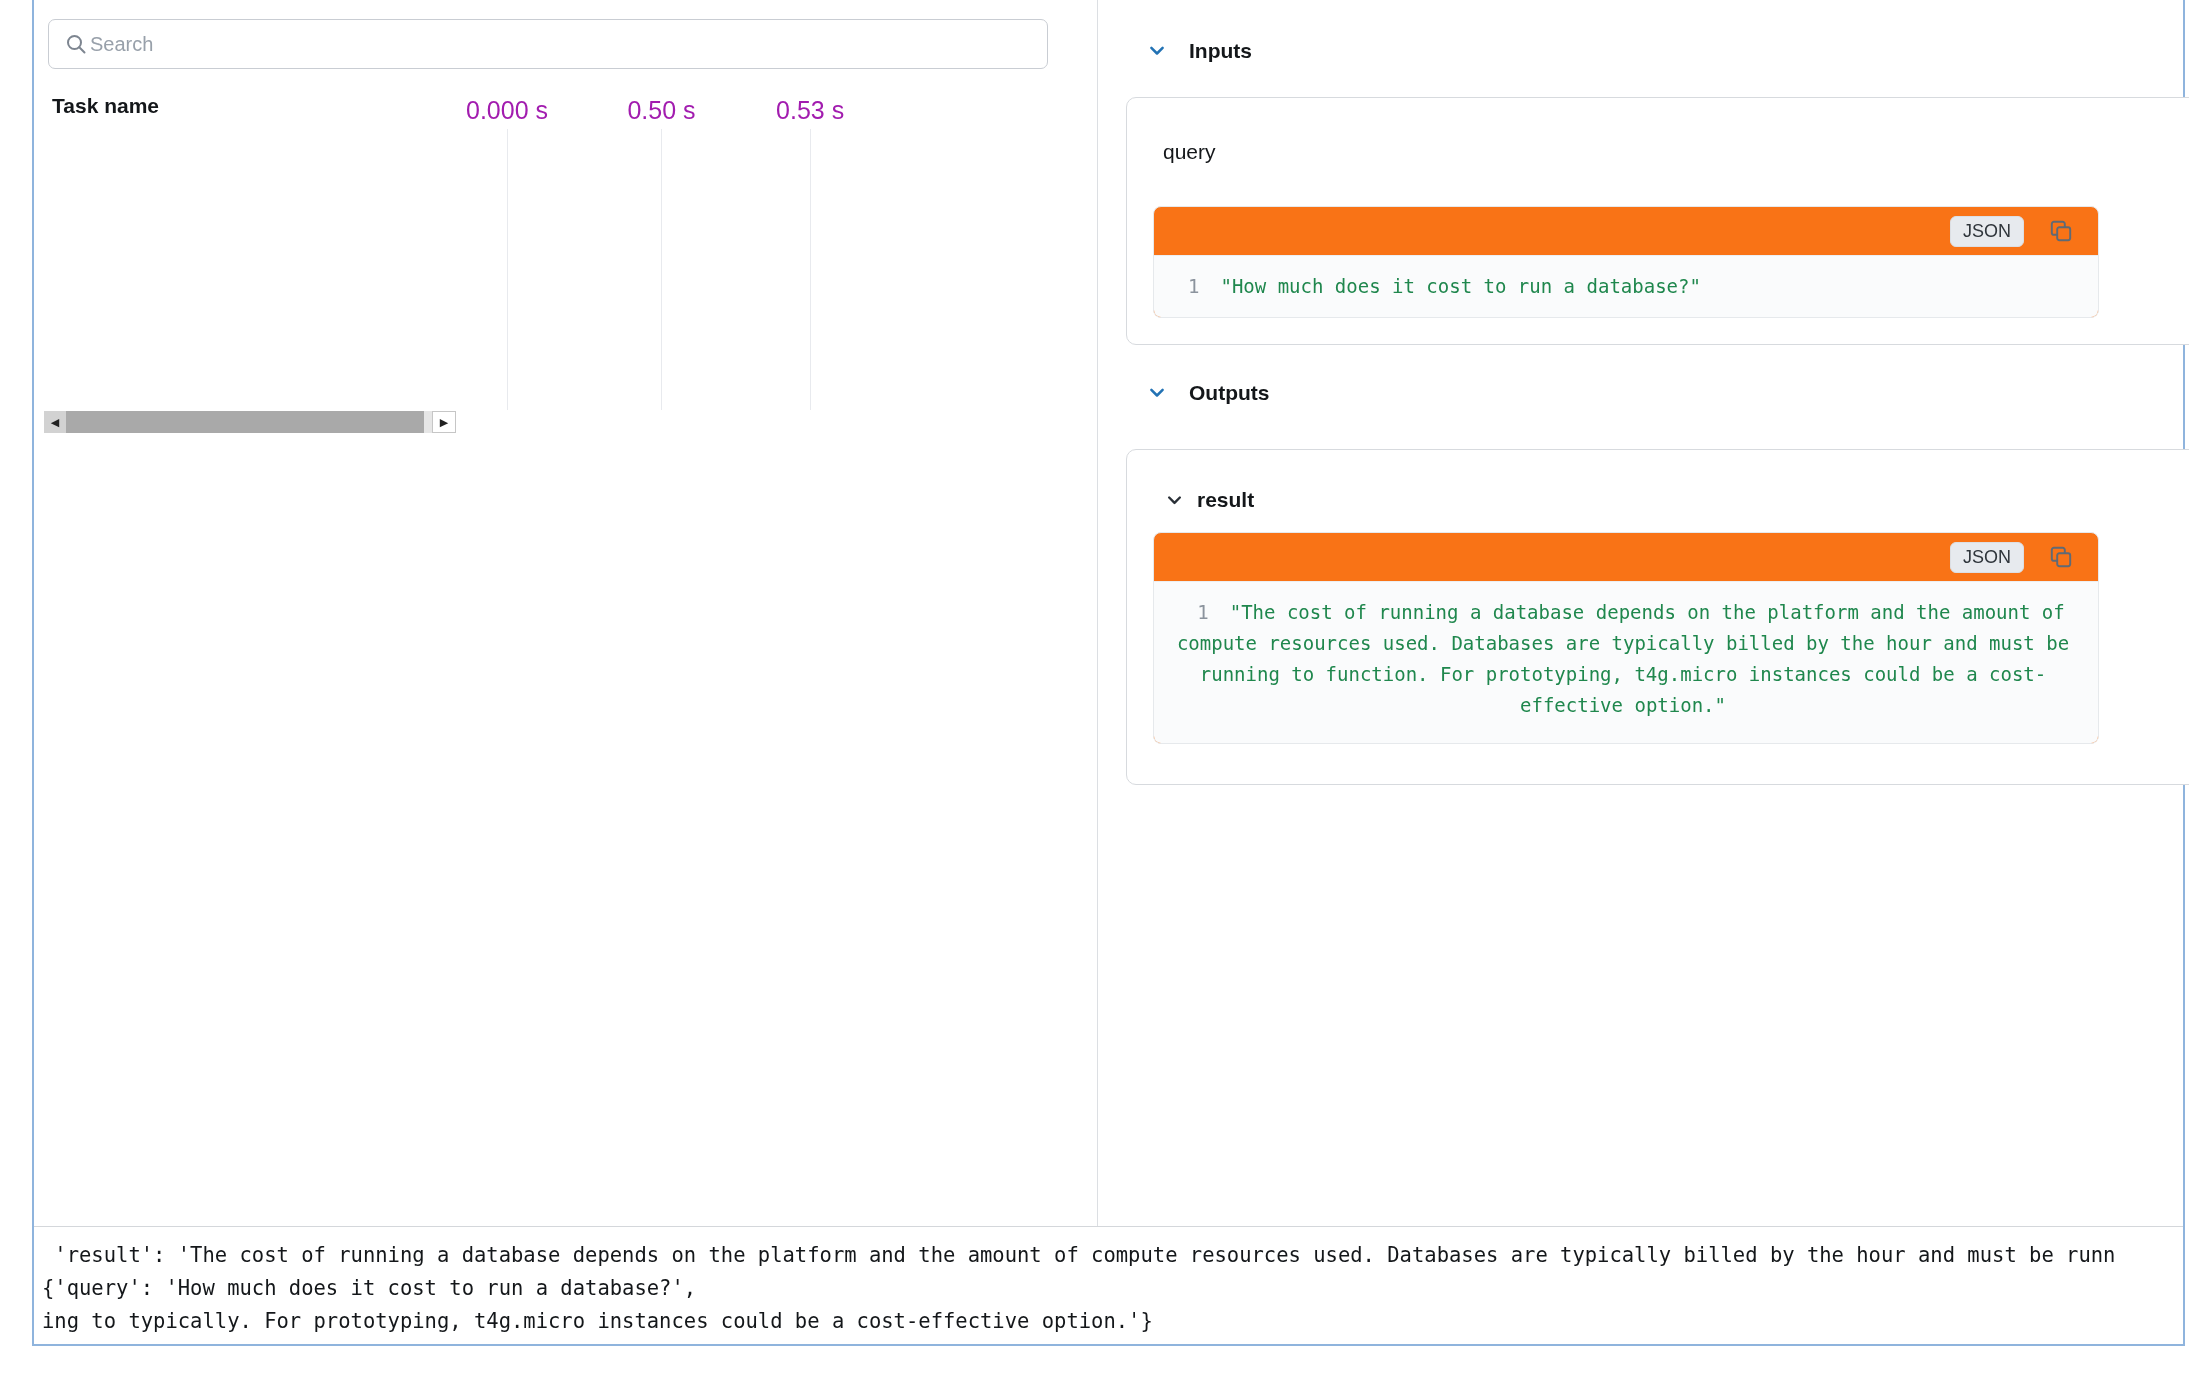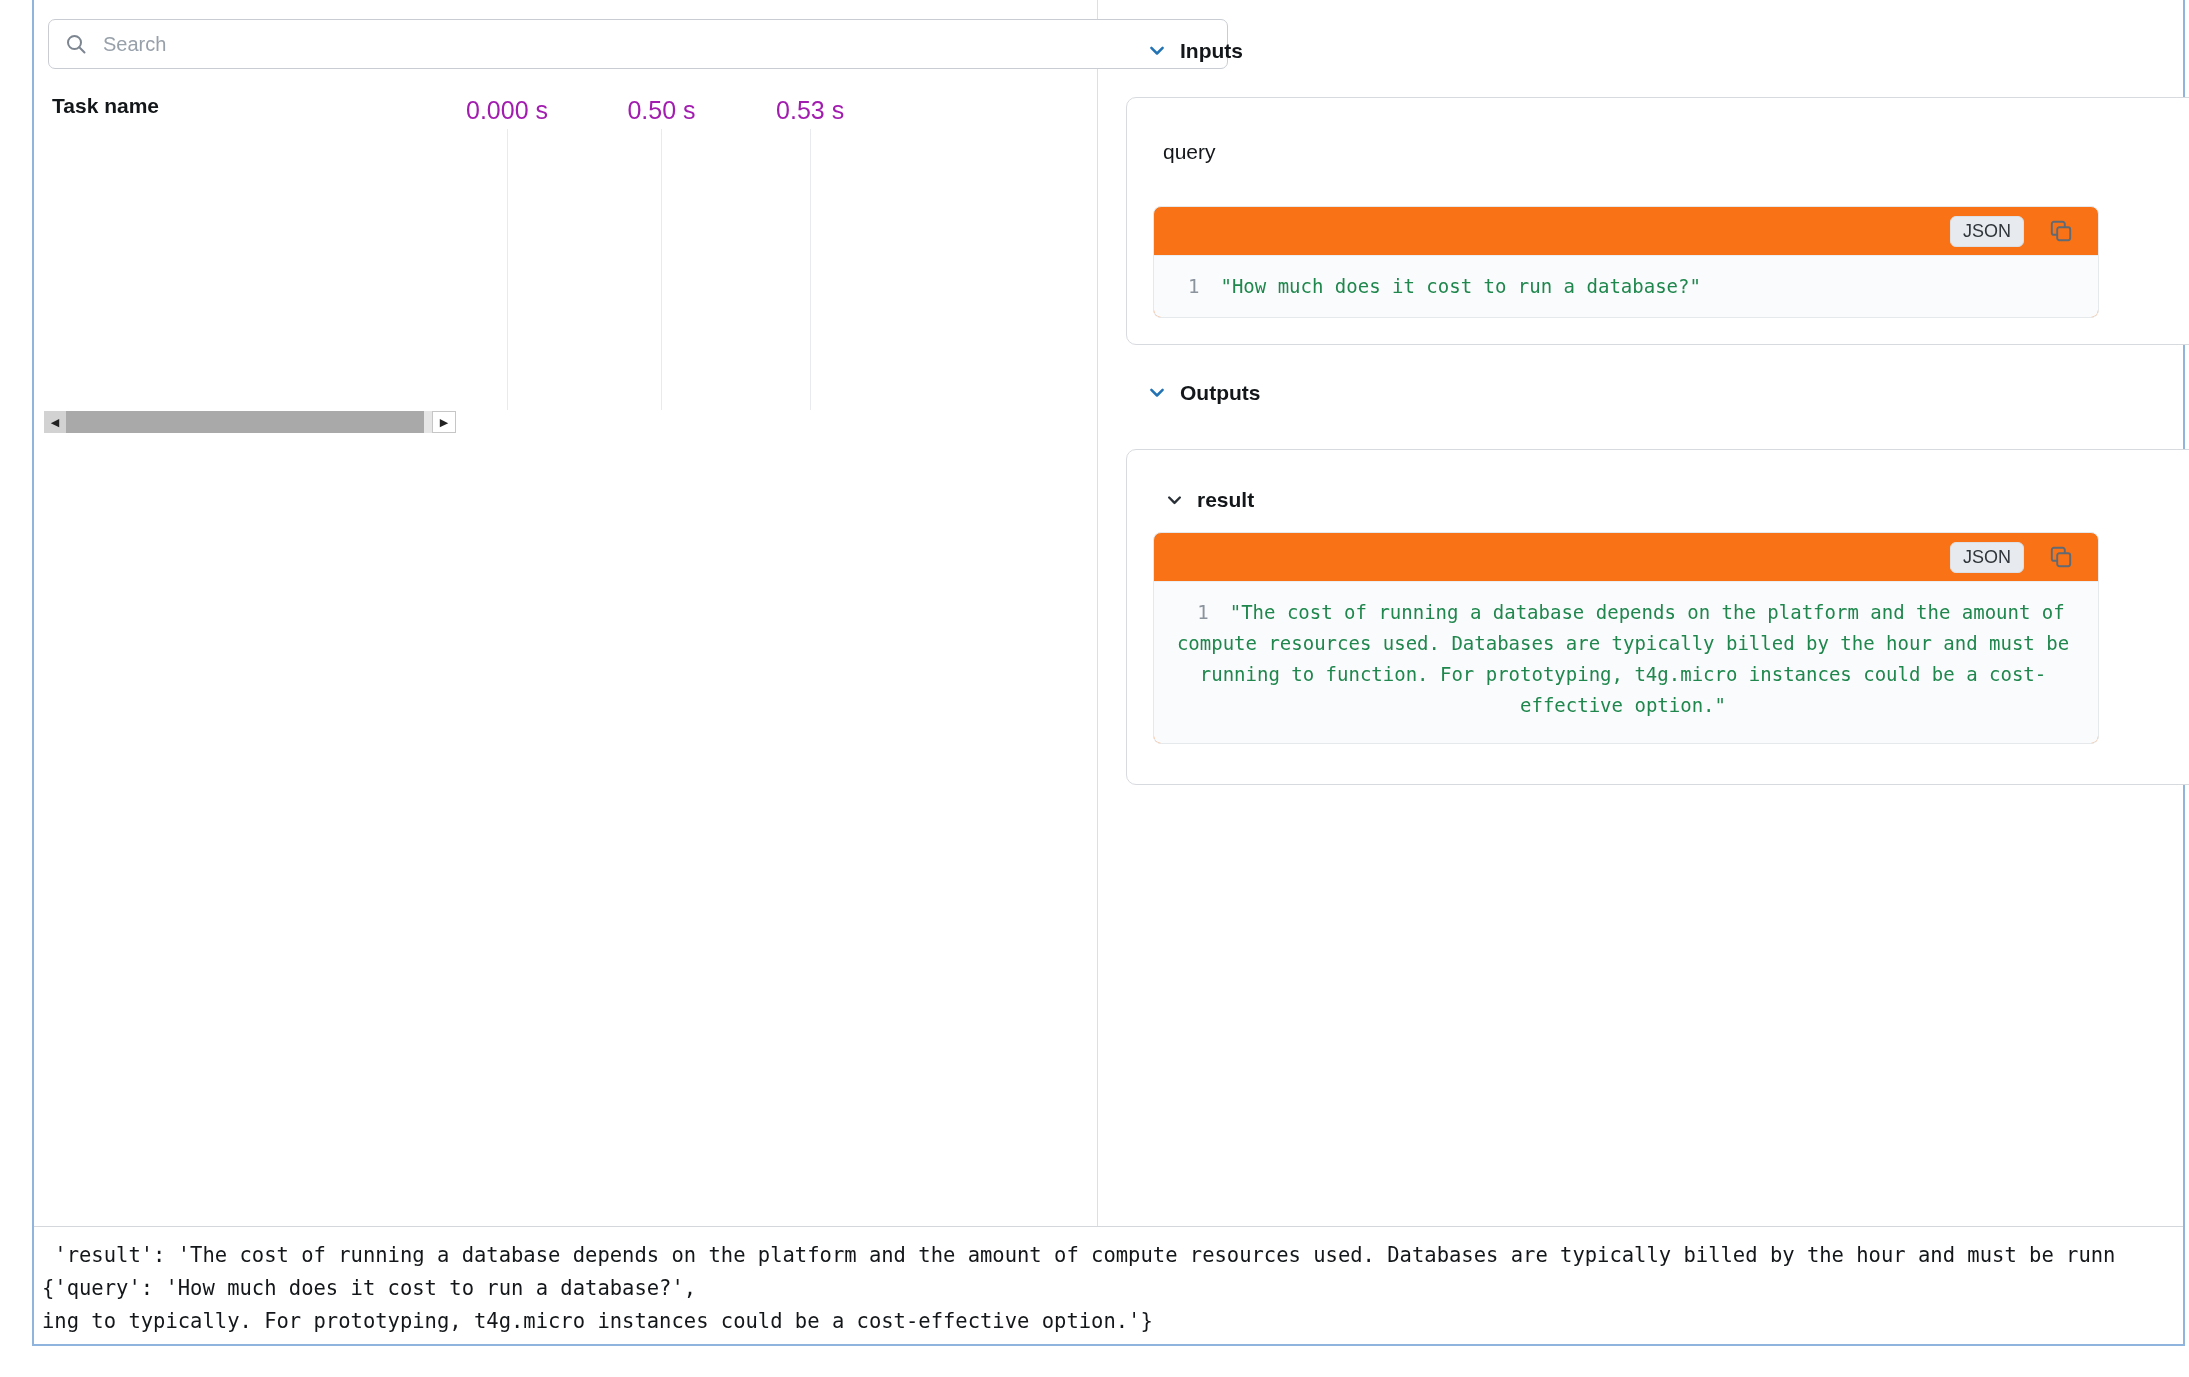--- a/index.html
+++ b/index.html
@@ -6,44 +6,44 @@
   body{width:2189px;height:1377px;position:relative;overflow:hidden;
        font-family:"Liberation Sans",sans-serif;color:#1c2228;}
 
   .outer{position:absolute;left:32px;top:-3px;width:2153px;height:1349px;
          border:2px solid #8fb4dd;background:#fff;box-sizing:border-box;}
 
   
   .left-pane{position:absolute;left:0;top:0;width:1064px;height:1227px;
              border-right:1px solid #dcdfe3;box-sizing:border-box;}
 
-  .search-box{position:absolute;left:14px;top:20px;width:1180px;height:50px;
+  .search-box{position:absolute;left:14px;top:20px;width:1000px;height:50px;
               border:1px solid #c9cdd3;border-radius:7px;background:#fff;
-              display:flex;align-items:center;gap:13px;padding:0 15px;box-sizing:border-box;justify-content:flex-end;}
+              display:flex;align-items:center;padding:0 15px;box-sizing:border-box;justify-content:flex-end;}
   .search-box input{border:none;outline:none;flex:1;font-size:20px;
                     font-family:"Liberation Sans",sans-serif;color:#333;background:transparent;}
   .search-box input::placeholder{color:#98a0aa;}
 
   .tree-header{position:absolute;left:0;top:88px;width:100%;height:42px;}
   .task-name-label{position:absolute;left:18px;top:7px;font-size:21px;font-weight:700;color:#14171a;}
   .tick{position:absolute;top:9px;transform:translateX(-50%);font-size:25px;color:#a21caf;white-space:nowrap;}
 
   .rows{position:absolute;left:0;top:130px;width:100%;height:281px;}
   .gridline{position:absolute;top:0;height:100%;width:1px;background:#e8eaee;}
 
   .hscrollbar{position:absolute;left:10px;top:412px;width:412px;height:22px;background:#e6e6e6;}
   .sb-left{position:absolute;left:0;top:0;width:22px;height:22px;background:#d2d2d2;
            display:flex;align-items:center;justify-content:center;font-size:11px;color:#222;}
   .sb-thumb{position:absolute;left:22px;top:0;width:358px;height:22px;background:#a9a9a9;}
   .sb-right{position:absolute;right:0;top:0;width:24px;height:22px;background:#fff;
             border:1px solid #c6c6c6;box-sizing:border-box;
             display:flex;align-items:center;justify-content:center;font-size:11px;color:#222;}
 
   
-  .section-header{position:absolute;display:flex;align-items:center;gap:13px;text-align:center;}
+  .section-header{position:absolute;display:flex;align-items:center;gap:22px;text-align:center;}
   .section-header .sec-chevron{width:20px;height:20px;color:var(--accent-blue,#2272b4);}
   .section-header .sec-chevron svg{display:block;width:100%;height:100%;}
   .section-title{font-size:21px;font-weight:700;color:#14171a;}
 
   .card{position:absolute;left:1092px;width:1076px;border:1px solid #d7dade;border-radius:10px;
         background:#fff;box-sizing:border-box;}
   .card-title{position:absolute;left:36px;top:42px;font-size:21px;font-weight:500;color:#14171a;}
 
   .result-row{position:absolute;left:38px;top:38px;display:flex;align-items:center;gap:13px;}
   .result-row .res-chevron{width:19px;height:19px;color:#2a3037;}

